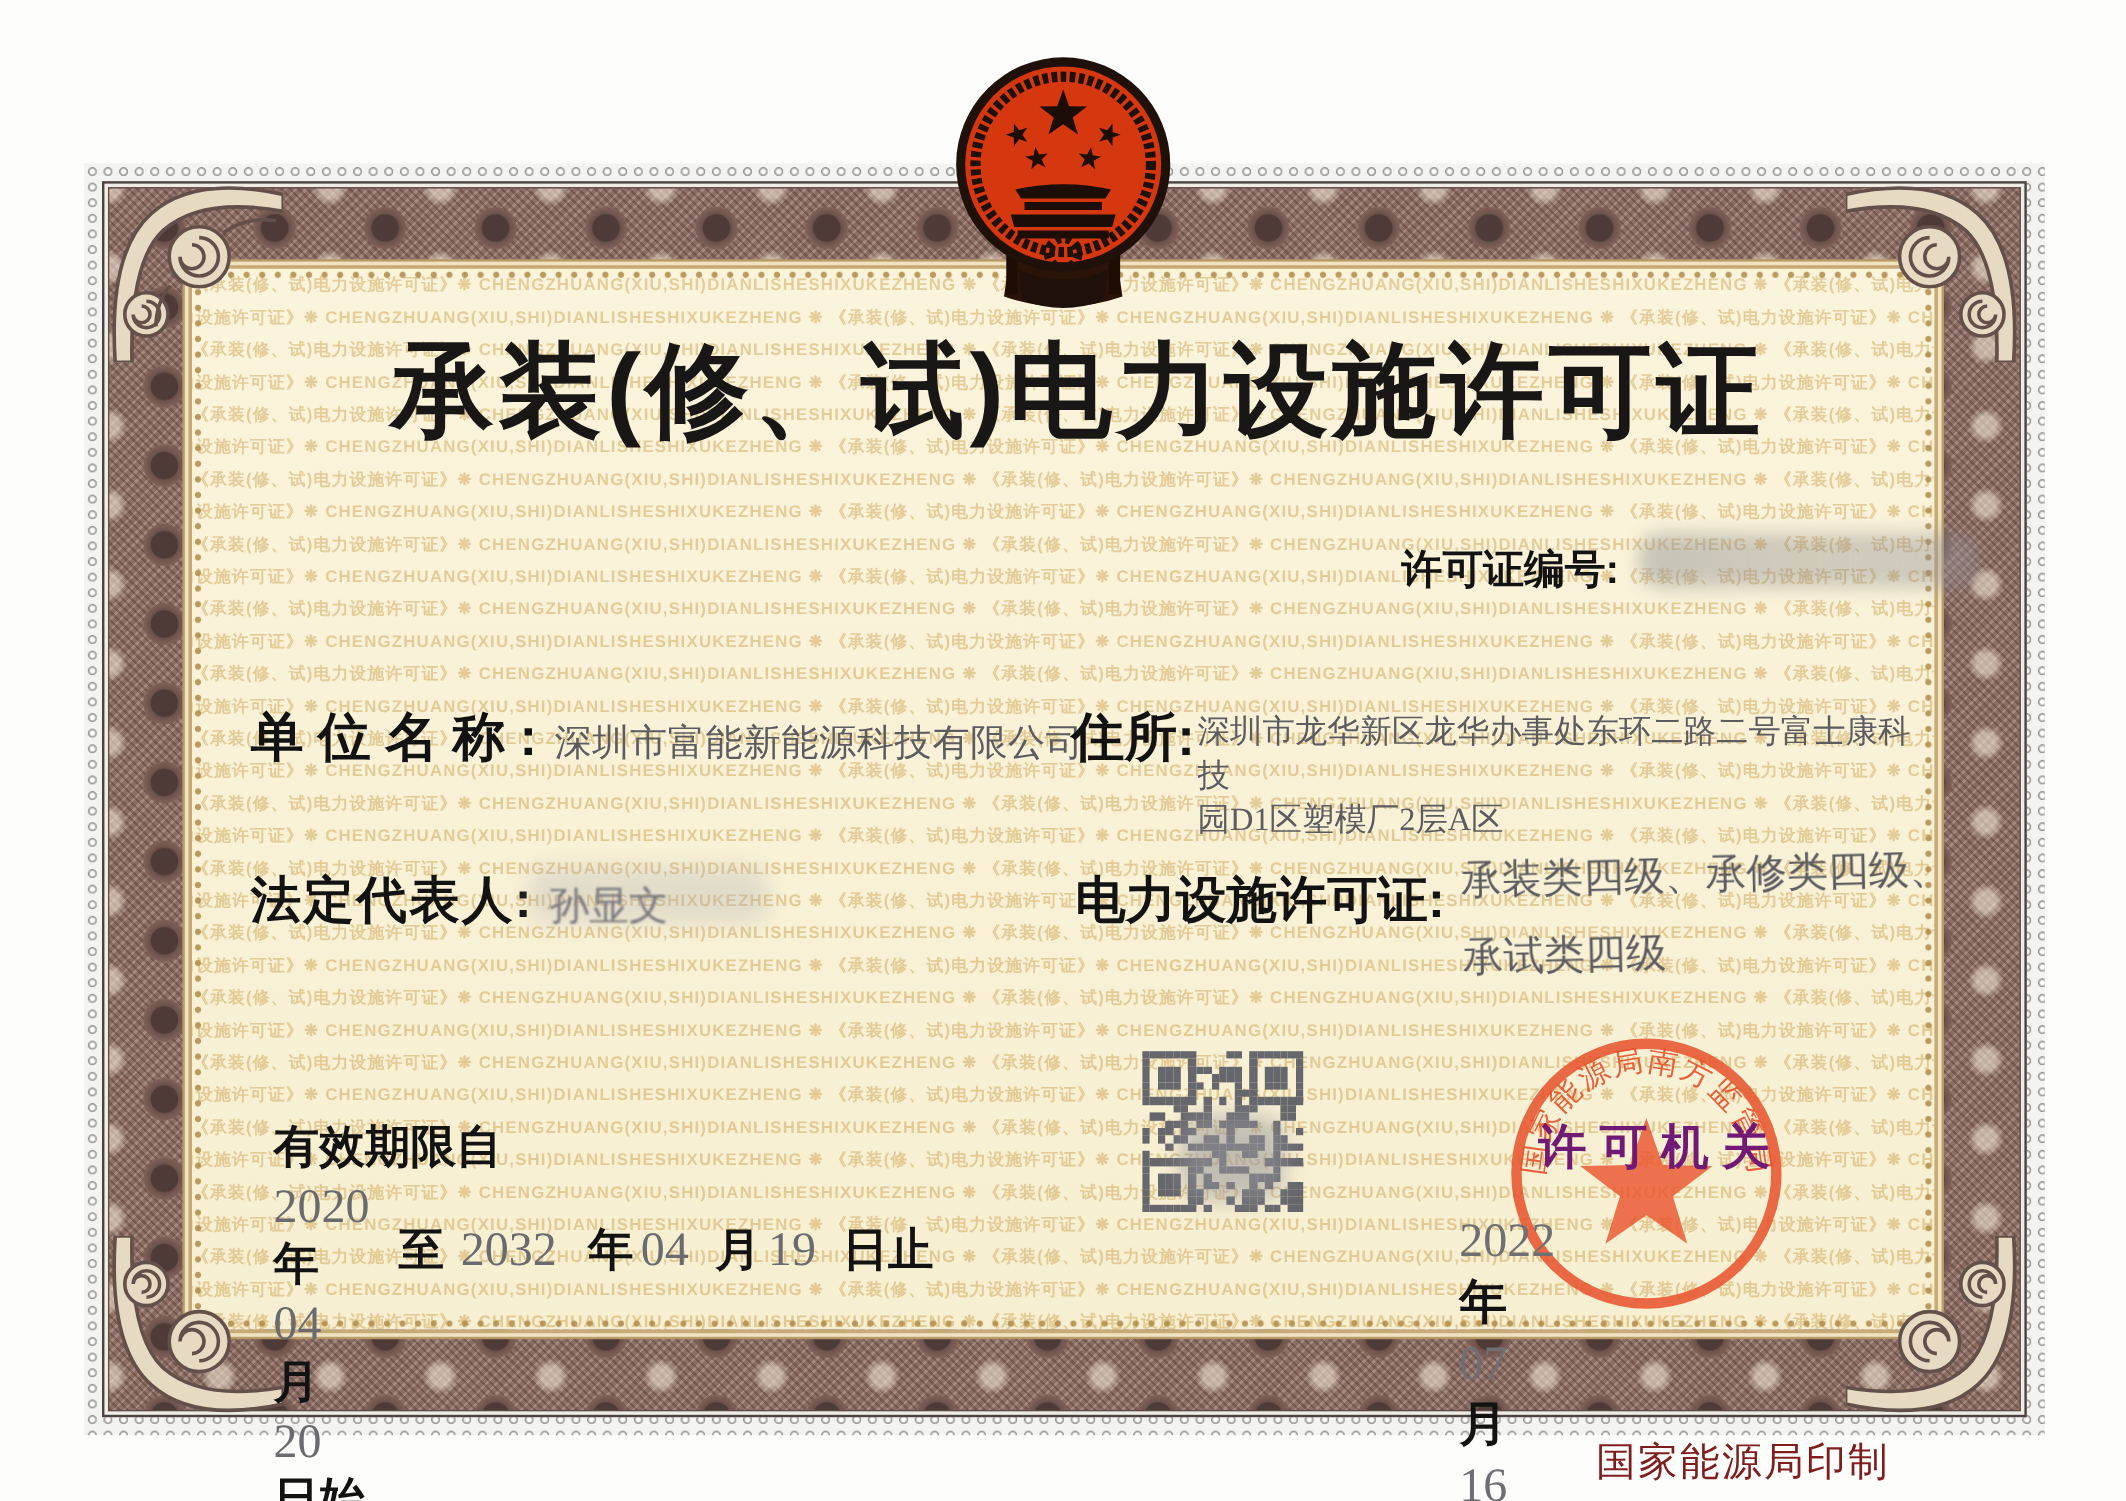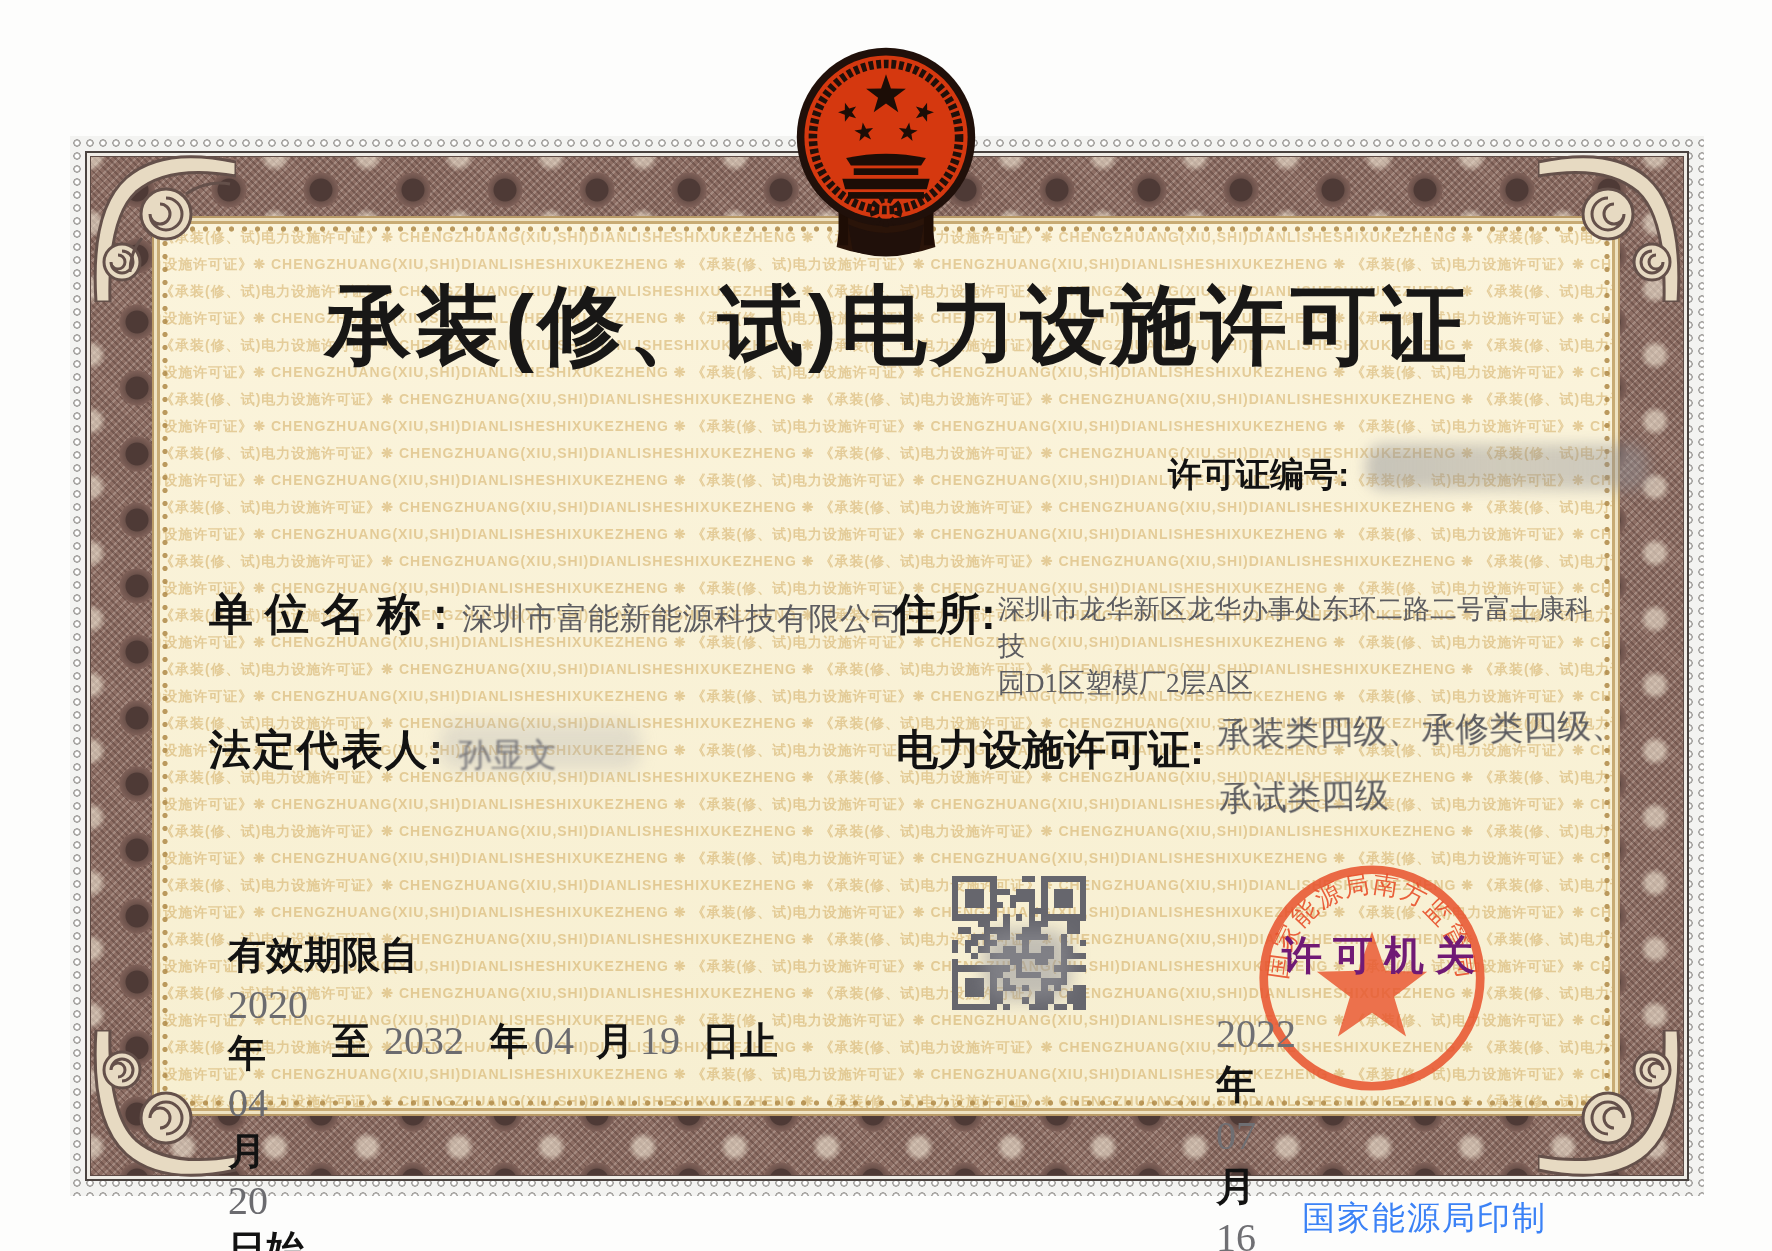--- a/index.html
+++ b/index.html
@@ -69,21 +69,21 @@
     grid-auto-rows:6.4px;}
   .qr span.d{background:#66666d;}
   .qr-blur{position:absolute;left:984px;top:930px;width:86px;height:70px;border-radius:20px;
     background:rgba(150,150,154,.55);filter:blur(9px);}
   .seal{position:absolute;left:1256px;top:862px;width:232px;height:232px;z-index:7;}
   .seal-label{position:absolute;left:1282px;top:928px;z-index:9;font-size:40px;font-weight:bold;
     letter-spacing:11px;color:#701a75;white-space:nowrap;}
   .seal-date{position:absolute;left:1194px;top:1010px;z-index:9;display:flex;align-items:baseline;flex-direction:column;}
   .seal-date .lbl{font-size:40px;}
   .seal-date .num{font-family:"Liberation Serif",serif;color:#6f6f73;font-size:40px;}
-  .footer{position:absolute;left:1302px;top:1196px;font-size:33px;color:#3b82f6;letter-spacing:2px;z-index:8;}
+  .footer{position:absolute;left:1330px;top:1196px;font-size:33px;color:#7f1d1d;letter-spacing:2px;z-index:8;}
 </style>
 </head>
 <body>
 
 <div class="page">
 
   <div class="cert">
     <div class="chain"></div>
     <div class="lineframe"></div>
     <div class="band"></div>

